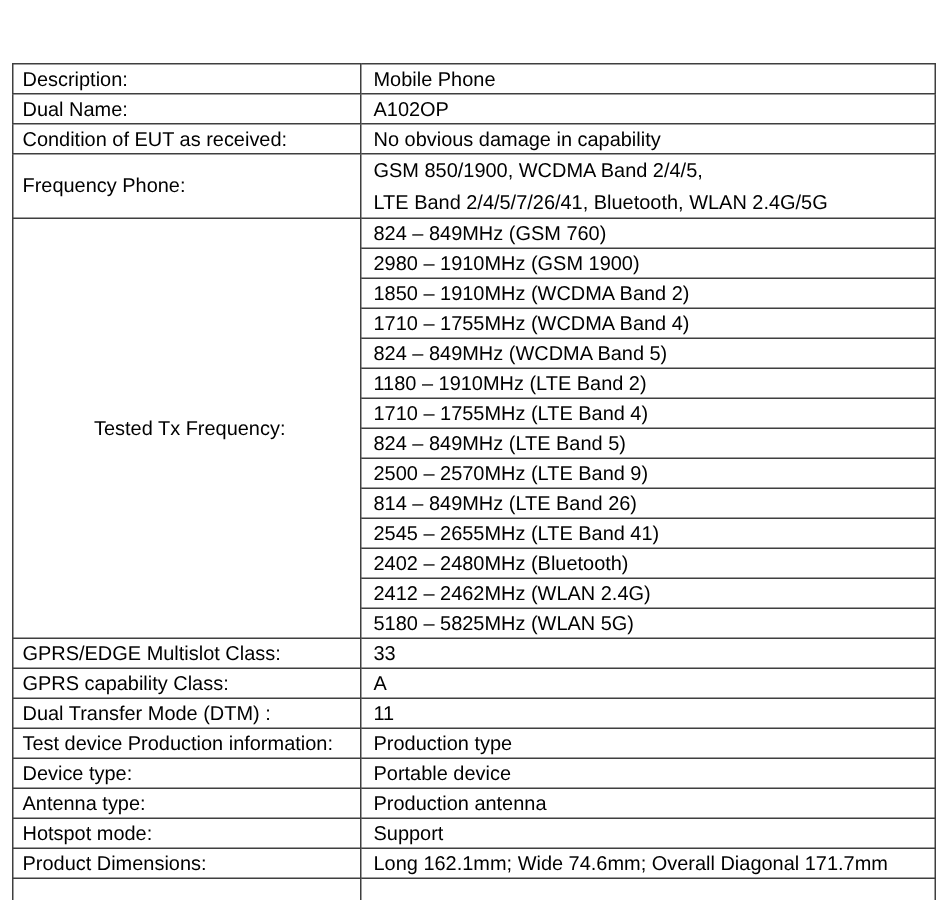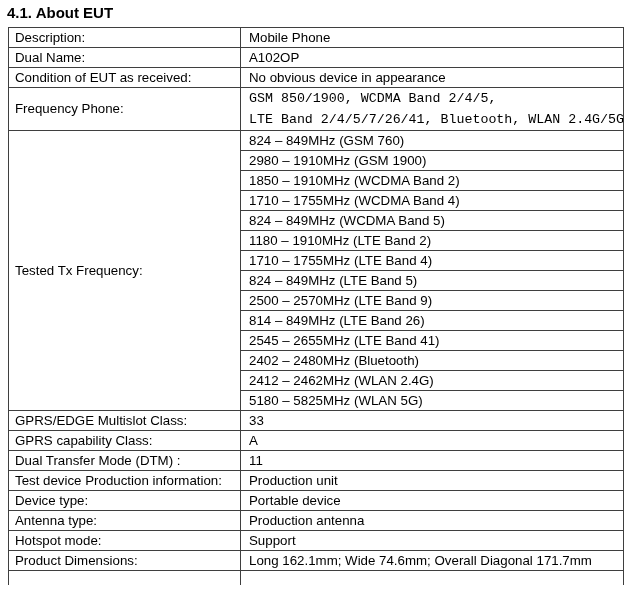--- a/index.html
+++ b/index.html
@@ -9,64 +9,63 @@
     font-family: "Liberation Sans", sans-serif;
     color: #000000;
   }
   .page { position: relative; width: 631px; height: 613px; overflow: hidden; background: #ffffff; }
   .heading {
     position: absolute; top: 3px; left: 7px;
     font-size: 15px; font-weight: 700; line-height: 20px;
     color: #000000;
   }
   table.eut {
-    position: absolute; top: 27px; left: 8px;
+    position: absolute; top: 42px; left: 8px;
     width: 615px; table-layout: fixed; border-collapse: collapse;
   }
   col.c-label { width: 232px; }
   col.c-value { width: 383px; }
   td {
     border: 1px solid #3f3f3f;
     height: 20px;
     font-size: 13.3px;
     line-height: 16px;
     vertical-align: middle;
     padding: 0 2px 0 6px;
     white-space: nowrap;
   }
   td.val { padding-left: 8px; }
   tr.fb-row td { height: 42px; }
   td.fb-val { padding-top: 0; padding-bottom: 0; }
-  td.fb-val .line { line-height: 21px; font-family: Liberation Mono, monospace; }
-  td.rowspan-label { vertical-align: middle; }
+  td.fb-val .line { line-height: 21px; }
+  td.rowspan-label { vertical-align: middle; text-align: center; }
   tr.cut-row td { height: 14px; border-bottom: none; }
 </style>
 </head>
 <body>
 
 <div class="page">
-  <div class="heading">4.1. About EUT</div>
 
   <table class="eut">
     <colgroup>
         <col class="c-label">
         <col class="c-value">
       </colgroup>
     <tbody>
       <tr>
         <td>Description:</td>
         <td class="val">Mobile Phone</td>
       </tr>
       <tr>
         <td>Dual Name:</td>
         <td class="val">A102OP</td>
       </tr>
       <tr>
         <td>Condition of EUT as received:</td>
-        <td class="val">No obvious device in appearance</td>
+        <td class="val">No obvious damage in capability</td>
       </tr>
 
       <tr class="fb-row">
         <td>Frequency Phone:</td>
         <td class="val fb-val">
           <div class="line">GSM 850/1900, WCDMA Band 2/4/5,</div>
           <div class="line">LTE Band 2/4/5/7/26/41, Bluetooth, WLAN 2.4G/5G</div>
         </td>
       </tr>
 
@@ -121,21 +120,21 @@
       <tr>
         <td>GPRS capability Class:</td>
         <td class="val">A</td>
       </tr>
       <tr>
         <td>Dual Transfer Mode (DTM) :</td>
         <td class="val">11</td>
       </tr>
       <tr>
         <td>Test device Production information:</td>
-        <td class="val">Production unit</td>
+        <td class="val">Production type</td>
       </tr>
       <tr>
         <td>Device type:</td>
         <td class="val">Portable device</td>
       </tr>
       <tr>
         <td>Antenna type:</td>
         <td class="val">Production antenna</td>
       </tr>
       <tr>

